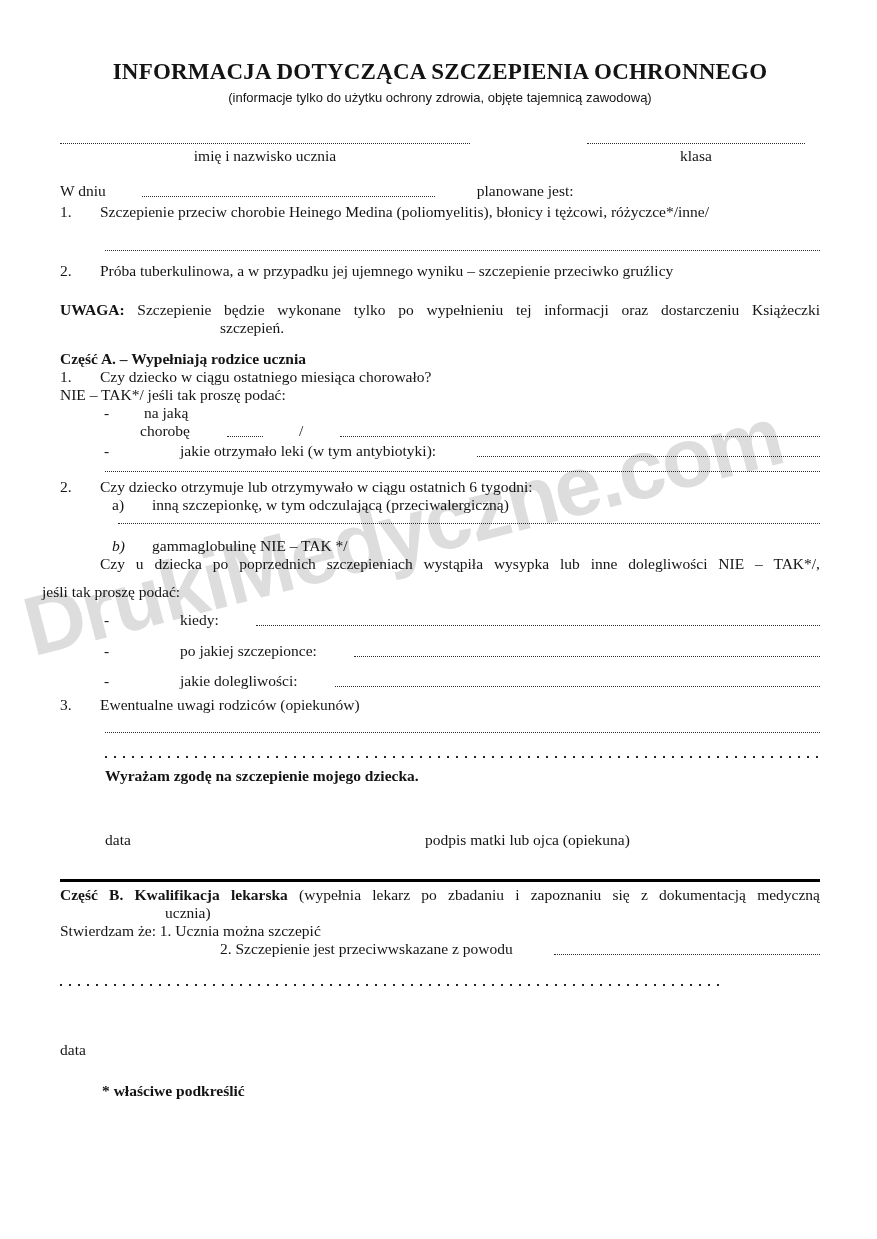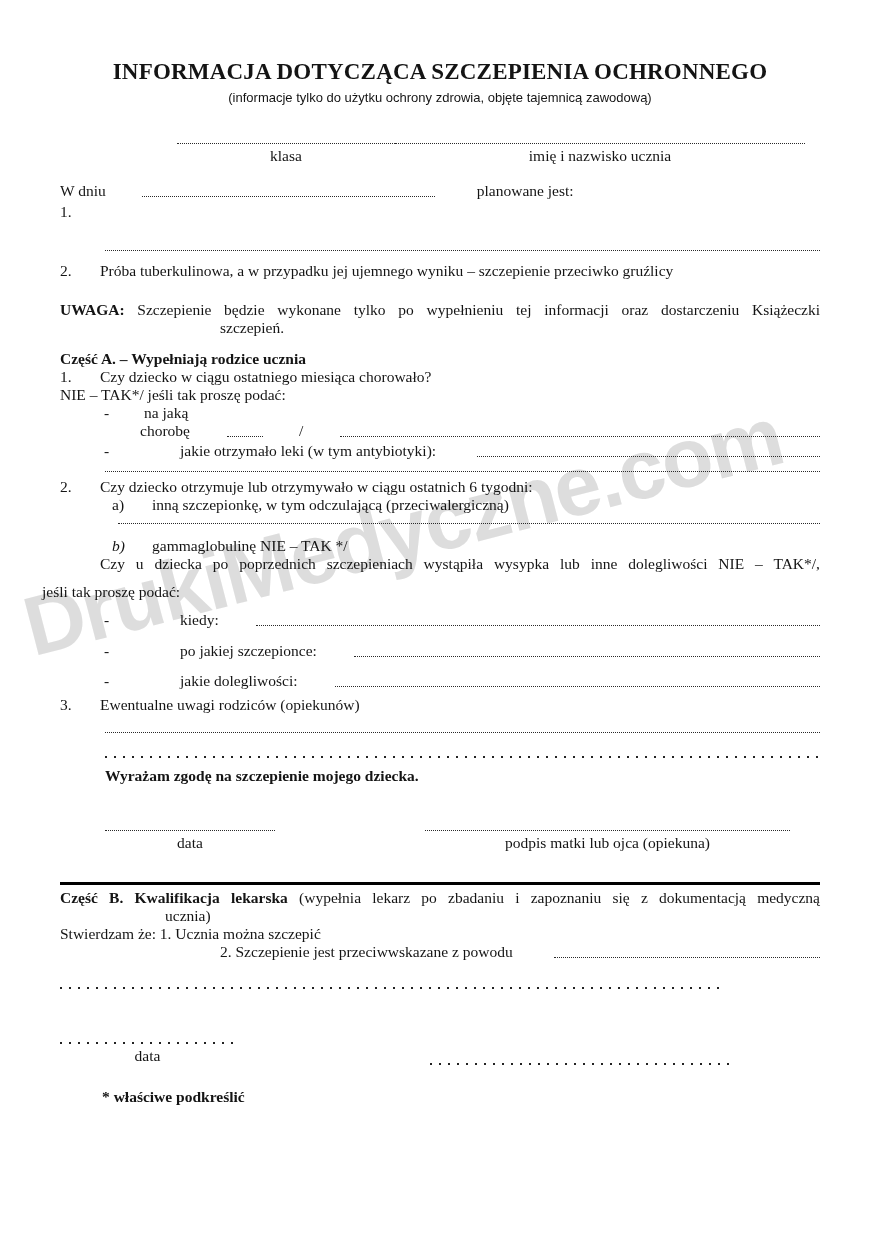--- a/index.html
+++ b/index.html
@@ -25,52 +25,53 @@
   .idcol{display:flex;flex-direction:column;}
   .idcol .lab{text-align:center;margin-top:3px;}
   .numrow{display:flex;}
   .num{flex:0 0 40px;}
   .dashrow{display:flex;margin-left:40px;}
   .dash{flex:0 0 40px;padding-left:4px;}
   .just{text-align:justify;text-align-last:justify;}
   .bold{font-weight:bold;}
   .thickline{border-top:3px solid #000;margin-top:30px;}
   .sigrow{display:flex;align-items:flex-end;}
-  .sigcol{display:flex;flex-direction:column;}
+  .sigcol{display:flex;}
   .sigcol .lab{text-align:center;margin-top:3px;}
 </style>
 </head>
 <body>
 
 <div class="page">
   <div class="watermark">DrukiMedyczne.com</div>
 
   <div class="content">
     <div class="title">INFORMACJA DOTYCZĄCA SZCZEPIENIA OCHRONNEGO</div>
     <div class="subtitle">(informacje tylko do użytku ochrony zdrowia, objęte tajemnicą zawodową)</div>
 
     <div class="idrow">
+      <div class="idcol" style="width:410px;">
+        <div class="dotline"></div>
+        <div class="lab">imię i nazwisko ucznia</div>
+      </div>
       <div class="idcol" style="width:218px;margin-left:117px;">
         <div class="dotline"></div>
         <div class="lab">klasa</div>
-      </div>
-      <div class="idcol" style="width:410px;">
-        <div class="dotline"></div>
-        <div class="lab">imię i nazwisko ucznia</div>
       </div>
     </div>
 
     <div class="frow" style="margin-top:17px;">
       <span>W dniu</span>
       <span class="dotseg" style="width:293px;"></span>
       <span style="margin-left:6px;">planowane jest:</span>
     </div>
 
     <div class="numrow" style="margin-top:3px;">
       <span class="num">1.</span>
+      <span>Szczepienie przeciw chorobie Heinego Medina (poliomyelitis), błonicy i tężcowi, różyczce*/inne/</span>
     </div>
 
     <div class="dotline" style="margin-top:27px;margin-left:45px;"></div>
 
     <div class="numrow" style="margin-top:11px;">
       <span class="num">2.</span>
       <span>Próba tuberkulinowa, a w przypadku jej ujemnego wyniku – szczepienie przeciwko gruźlicy</span>
     </div>
 
     <div style="margin-top:21px;">

